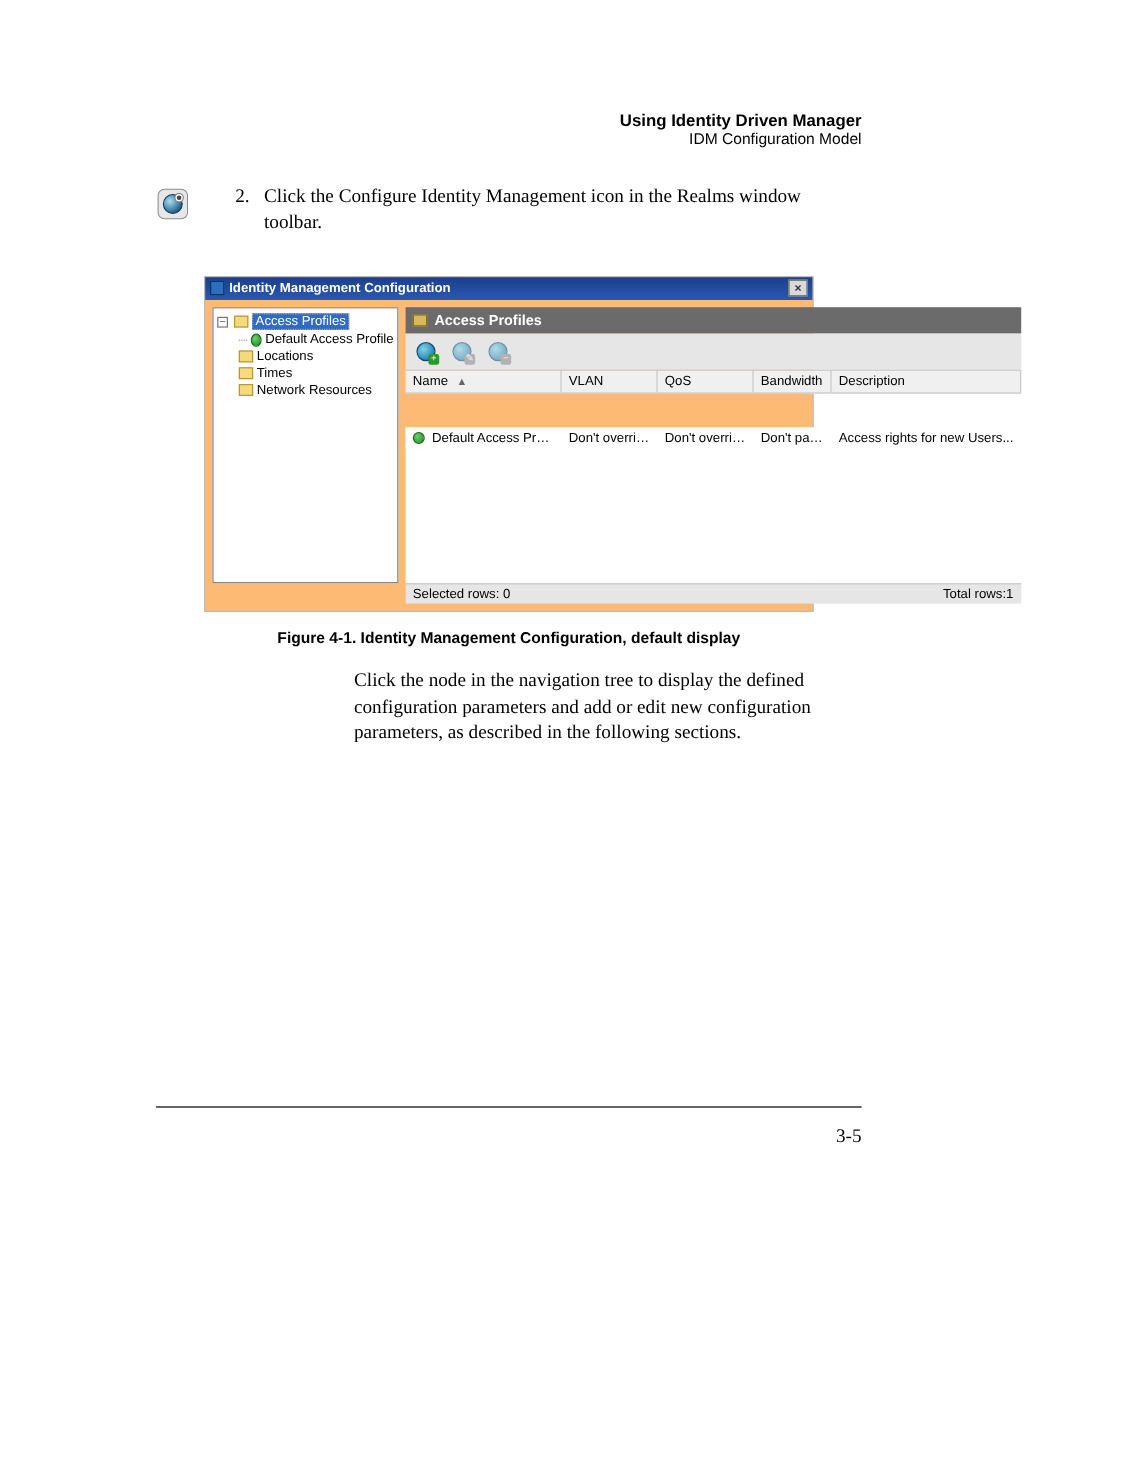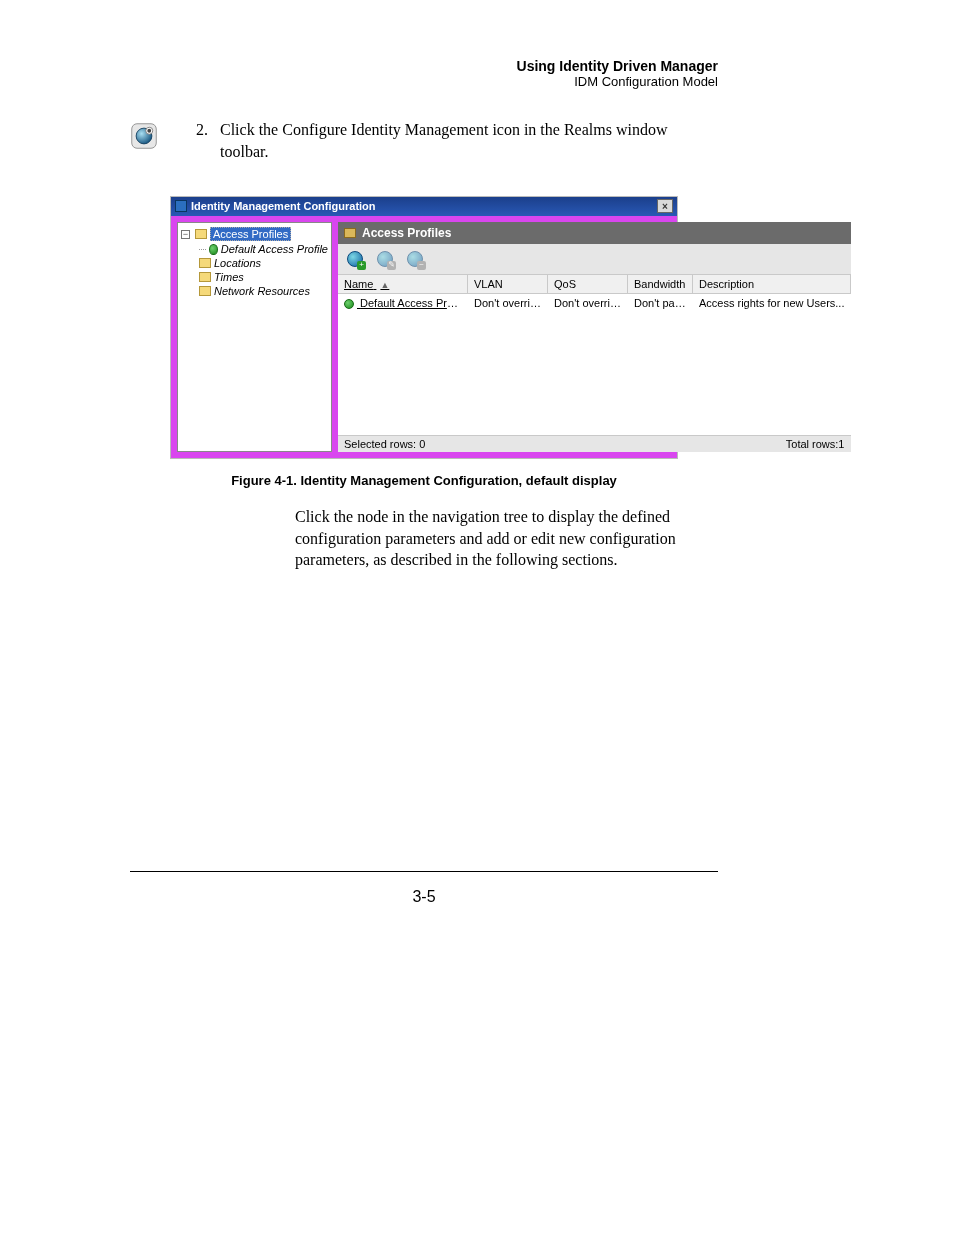--- a/index.html
+++ b/index.html
@@ -6,21 +6,21 @@
   body {
     margin: 0;
     padding: 0;
     font-family: "Times New Roman", Georgia, serif;
     background: #ffffff;
     color: #000;
     width: 954px;
   }
   .page {
     width: 838px;
-    padding: 58px 120px 60px 130px;
+    padding: 92px 120px 60px 130px;
     position: relative;
     min-height: 1235px;
   }
   .header-right {
     text-align: right;
     font-family: Arial, Helvetica, sans-serif;
     margin-bottom: 30px;
   }
   .header-title {
     font-weight: bold;
@@ -41,21 +41,21 @@
   .step-num { width: 18px; flex:0 0 18px; text-align:right;}
   .body-p {
     font-size: 16px;
     line-height: 1.35;
     margin: 0 0 14px 0;
     font-family: 'Century Schoolbook', 'Bookman Old Style', Georgia, serif;
   }
   .screenshot {
     margin: 10px 40px 14px 40px;
     border: 1px solid #bbb;
-    background: #d946ef;
+    background: #fdba74;
     font-family: Tahoma, Verdana, sans-serif;
     font-size: 11px;
   }
   .ss-titlebar {
     background: linear-gradient(#1b3f8b, #2958b5);
     color: #fff;
     font-weight: bold;
     padding: 2px 4px 3px 4px;
     display: flex;
     align-items: center;
@@ -76,21 +76,21 @@
   .tree-pane {
     width: 155px;
     flex: 0 0 155px;
     background:#fff;
     border:1px solid #888;
     padding:3px;
     font-size:11px;
     height:230px;
   }
   .tree-node { display:flex; align-items:center; gap:3px; padding:1px 0; white-space:nowrap;}
-  .tree-node.child { padding-left:18px;font-style:italic; }
+  .tree-node.child { padding-left:18px; }
   .tree-sel {
     background:#316ac5; color:#fff; padding:0 2px; border:1px dotted #aaa;
   }
   .tree-icon { width:12px; height:10px; display:inline-block; }
   .folder-yellow { background:#f5d97a; border:1px solid #b5983a;}
   .folder-open  { background:#f5d97a; border:1px solid #b5983a;}
   .profile-icon {
     width:11px; height:11px; border-radius:50%;
     background: radial-gradient(circle at 35% 35%, #6ed06e, #1a8a1a);
     border:1px solid #146b14;
@@ -120,43 +120,43 @@
   }
   .tb-badge { position:absolute; bottom:0; right:0; width:9px; height:9px;
               border-radius:2px; font-size:8px; line-height:8px; text-align:center; color:#fff;}
   .b-add{background:#2a9a2a;}
   .b-edit{background:#888;}
   .b-del{background:#888;}
   .table-head {
     display:flex; background:#f0f0f0; border-top:1px solid #c9c9c9; border-bottom:1px solid #c9c9c9;
   }
   .th { padding:3px 6px; border-right:1px solid #c9c9c9; font-size:11px; }
-  .col-name{ width:130px;text-decoration:underline;} .col-vlan{width:80px;} .col-qos{width:80px;} .col-bw{width:65px;} .col-desc{flex:1;}
+  .col-name{ width:130px;} .col-vlan{width:80px;} .col-qos{width:80px;} .col-bw{width:65px;} .col-desc{flex:1;}
   .table-row { display:flex; background:#fff; padding:3px 0; font-size:11px; }
   .td { padding:0 6px; overflow:hidden; text-overflow:ellipsis; white-space:nowrap;}
   .td .profile-icon { vertical-align:middle; margin-right:3px; width:10px; height:10px;}
-  .table-area { background:#fff; flex:1; min-height:130px;}
+  .table-area { background:#fff; flex:1; min-height:130px;margin-top:28px;}
   .status-row { display:flex; justify-content:space-between; padding:2px 6px; font-size:11px; border-top:1px solid #c9c9c9; background:#e6e6e6;}
   .dlg-buttons { display:flex; justify-content:flex-end; gap:6px; padding:8px 6px 6px; background:#e6e6e6;}
   .win-btn {
     min-width:68px; padding:2px 10px; background:#efefef; border:1px solid #888;
     font-size:11px; text-align:center; border-radius:2px;
   }
   .fig-caption {
     text-align:center;
     font-family: Arial, Helvetica, sans-serif;
     font-weight: bold;
     font-size: 13px;
     margin: 12px 0 18px;
   }
   .footer-rule {
     border-top: 1px solid #000;
     margin: 300px 0 16px 0;
   }
-  .page-num { text-align: center; font-size: 16px; font-family:Liberation Sans, sans-serif;}
+  .page-num { text-align: right; font-size: 16px; font-family:Liberation Serif, serif;}
   .cfg-icon-svg { width:28px; height:28px; }
 </style>
 </head>
 <body>
 
 <div class="page">
 
   <div class="header-right">
     <div class="header-title">Using Identity Driven Manager</div>
     <div class="header-sub">IDM Configuration Model</div>

